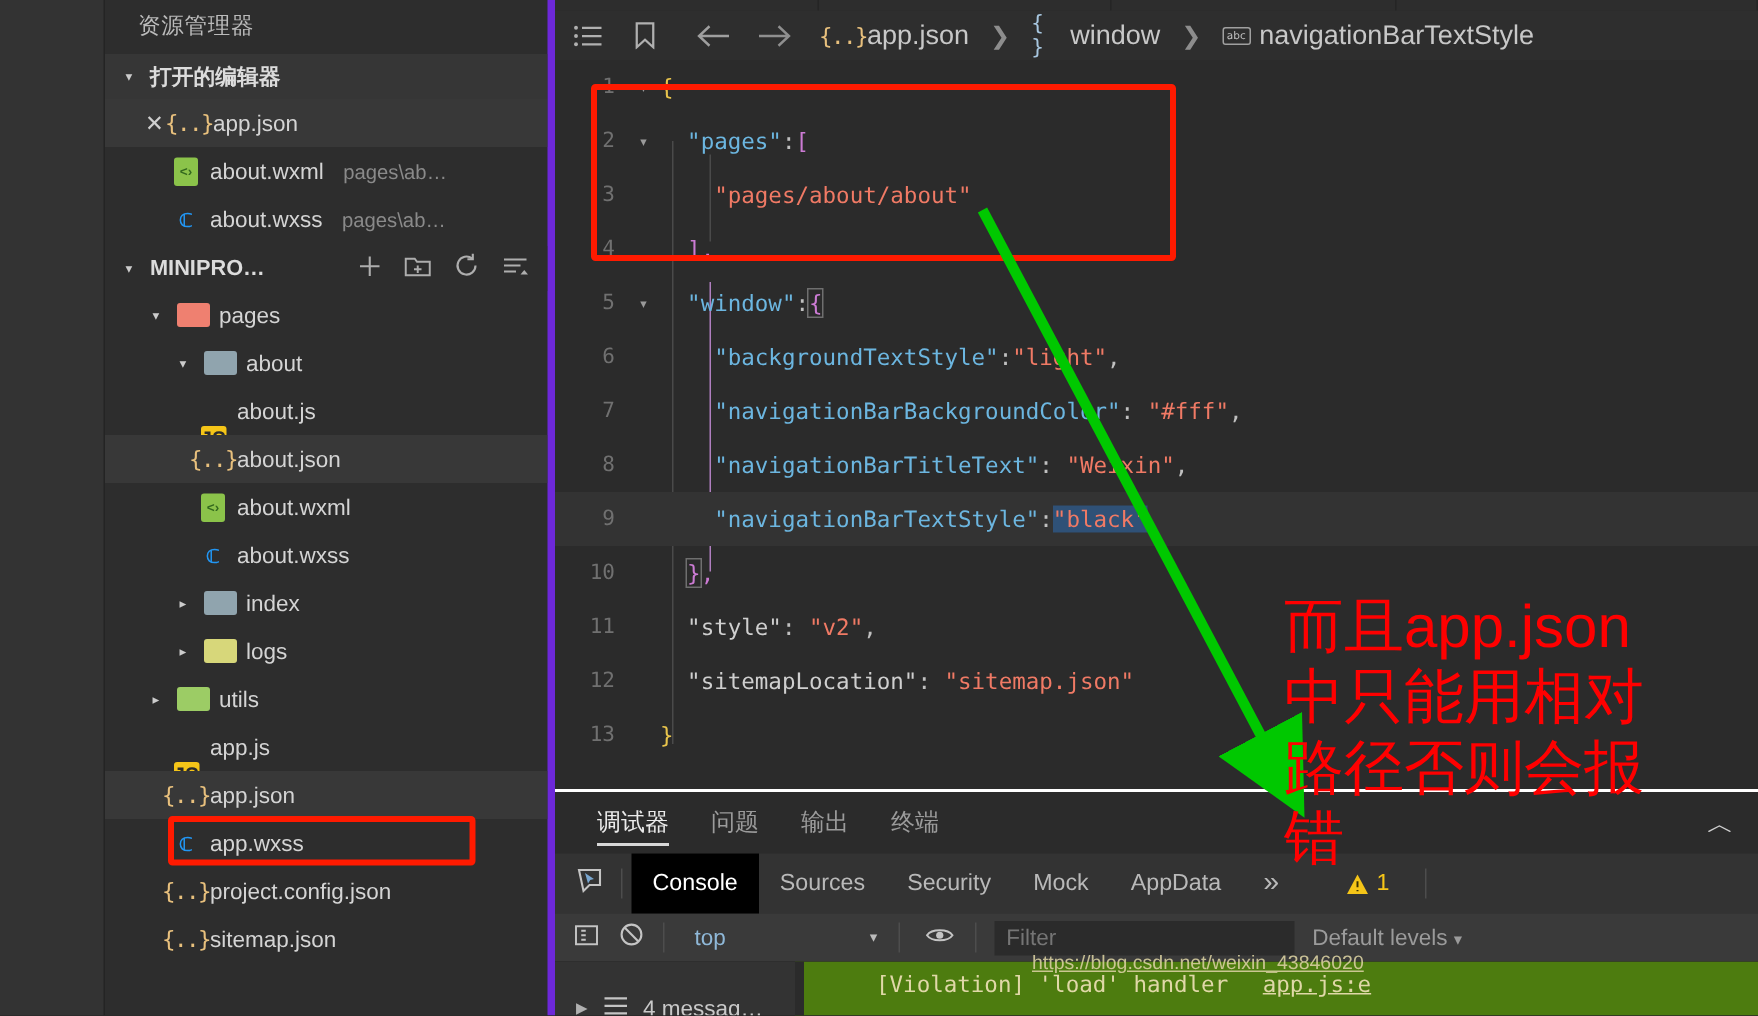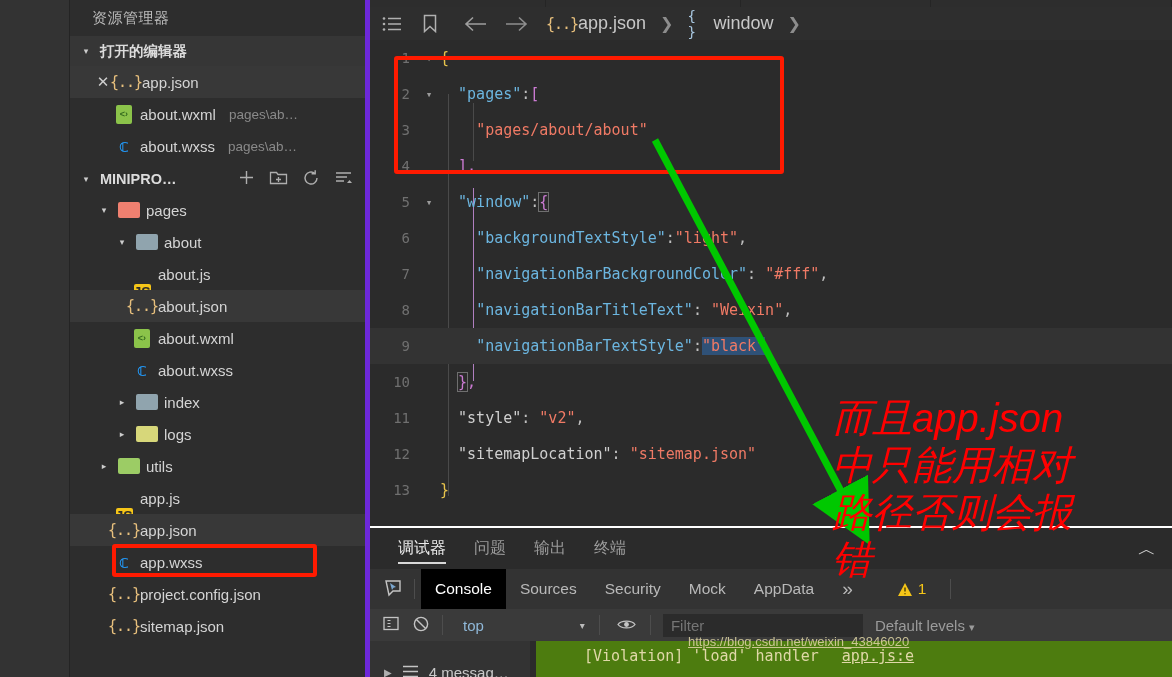--- a/index.html
+++ b/index.html
@@ -338,20 +338,24 @@
       <span class="bc-item" style="margin-left:12px;">
         <span class="ico ico-json">{..}</span>
         <span class="bc-text">app.json</span>
       </span>
       <span class="sep">❯</span>
       <span class="bc-item">
         <span class="ico" style="color:#a8c7e0;font-family:'DejaVu Sans Mono',monospace;">{ }</span>
         <span class="bc-text">window</span>
       </span>
       <span class="sep">❯</span>
+      <span class="bc-item">
+        <span class="abcbox">abc</span>
+        <span class="bc-text">navigationBarTextStyle</span>
+      </span>
     </div>
 
     <div class="code">
 
       <div class="guide" style="left:78px; top:54px; height:402px;"></div>
       <div class="guide" style="left:103px; top:63px; height:58px;"></div>
       <div class="guide pink" style="left:103px; top:148px; height:193px;"></div>
 
       <div class="cline">
         <span class="ln">1</span>
@@ -505,21 +509,21 @@
 
     <svg class="arrow" width="802" height="677" viewBox="0 0 802 677">
       <defs>
         <marker id="ah" markerWidth="9" markerHeight="9" refX="3" refY="4.5" orient="auto">
           <path d="M0,0 L9,4.5 L0,9 z" fill="#00c800"></path>
         </marker>
       </defs>
       <line x1="285" y1="140" x2="480" y2="508" stroke="#00c800" stroke-width="7" marker-end="url(#ah)"></line>
     </svg>
 
-    <div class="redtext" style="left:462px; top:395px;font-style:italic;"><span style="white-space: pre;">而且app.json
+    <div class="redtext" style="left:486px; top:395px;"><span style="white-space: pre;">而且app.json
 中只能用相对
 路径否则会报
 错</span></div>
 
     <div class="watermark" style="left:318px; top:634px;">https://blog.csdn.net/weixin_43846020</div>
   </div>
 
 </div>
 
 </body></html>

